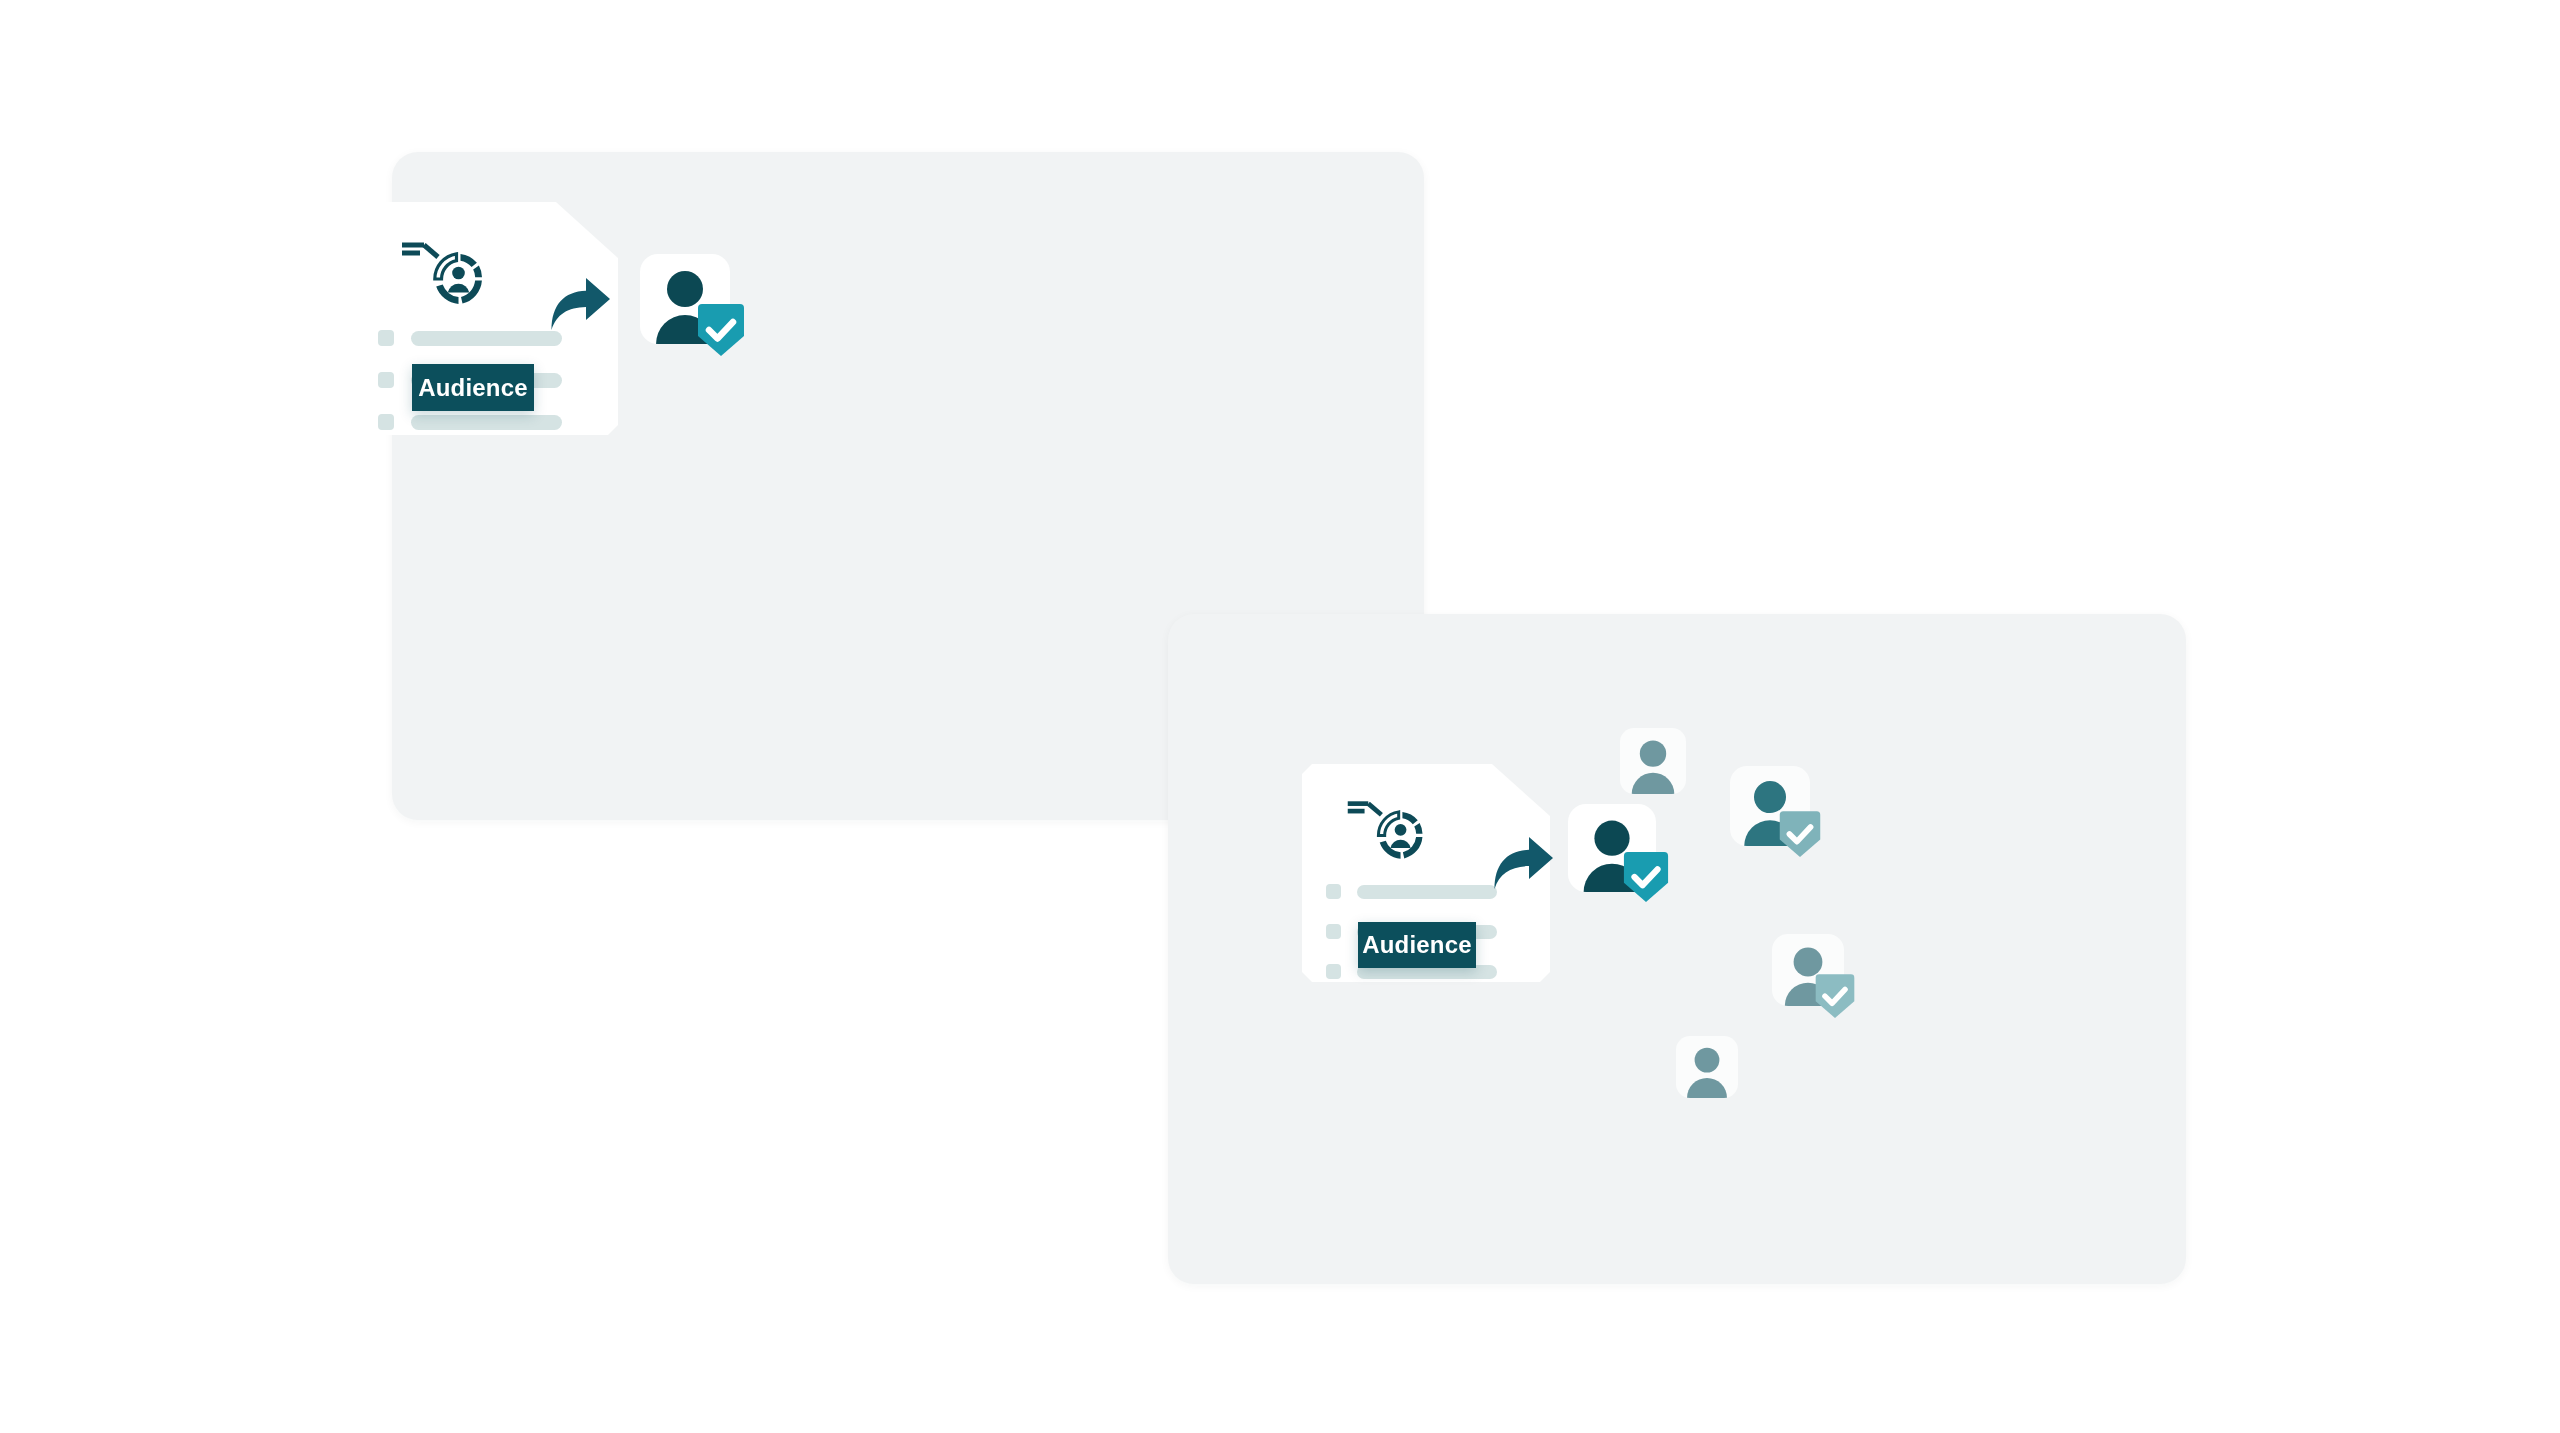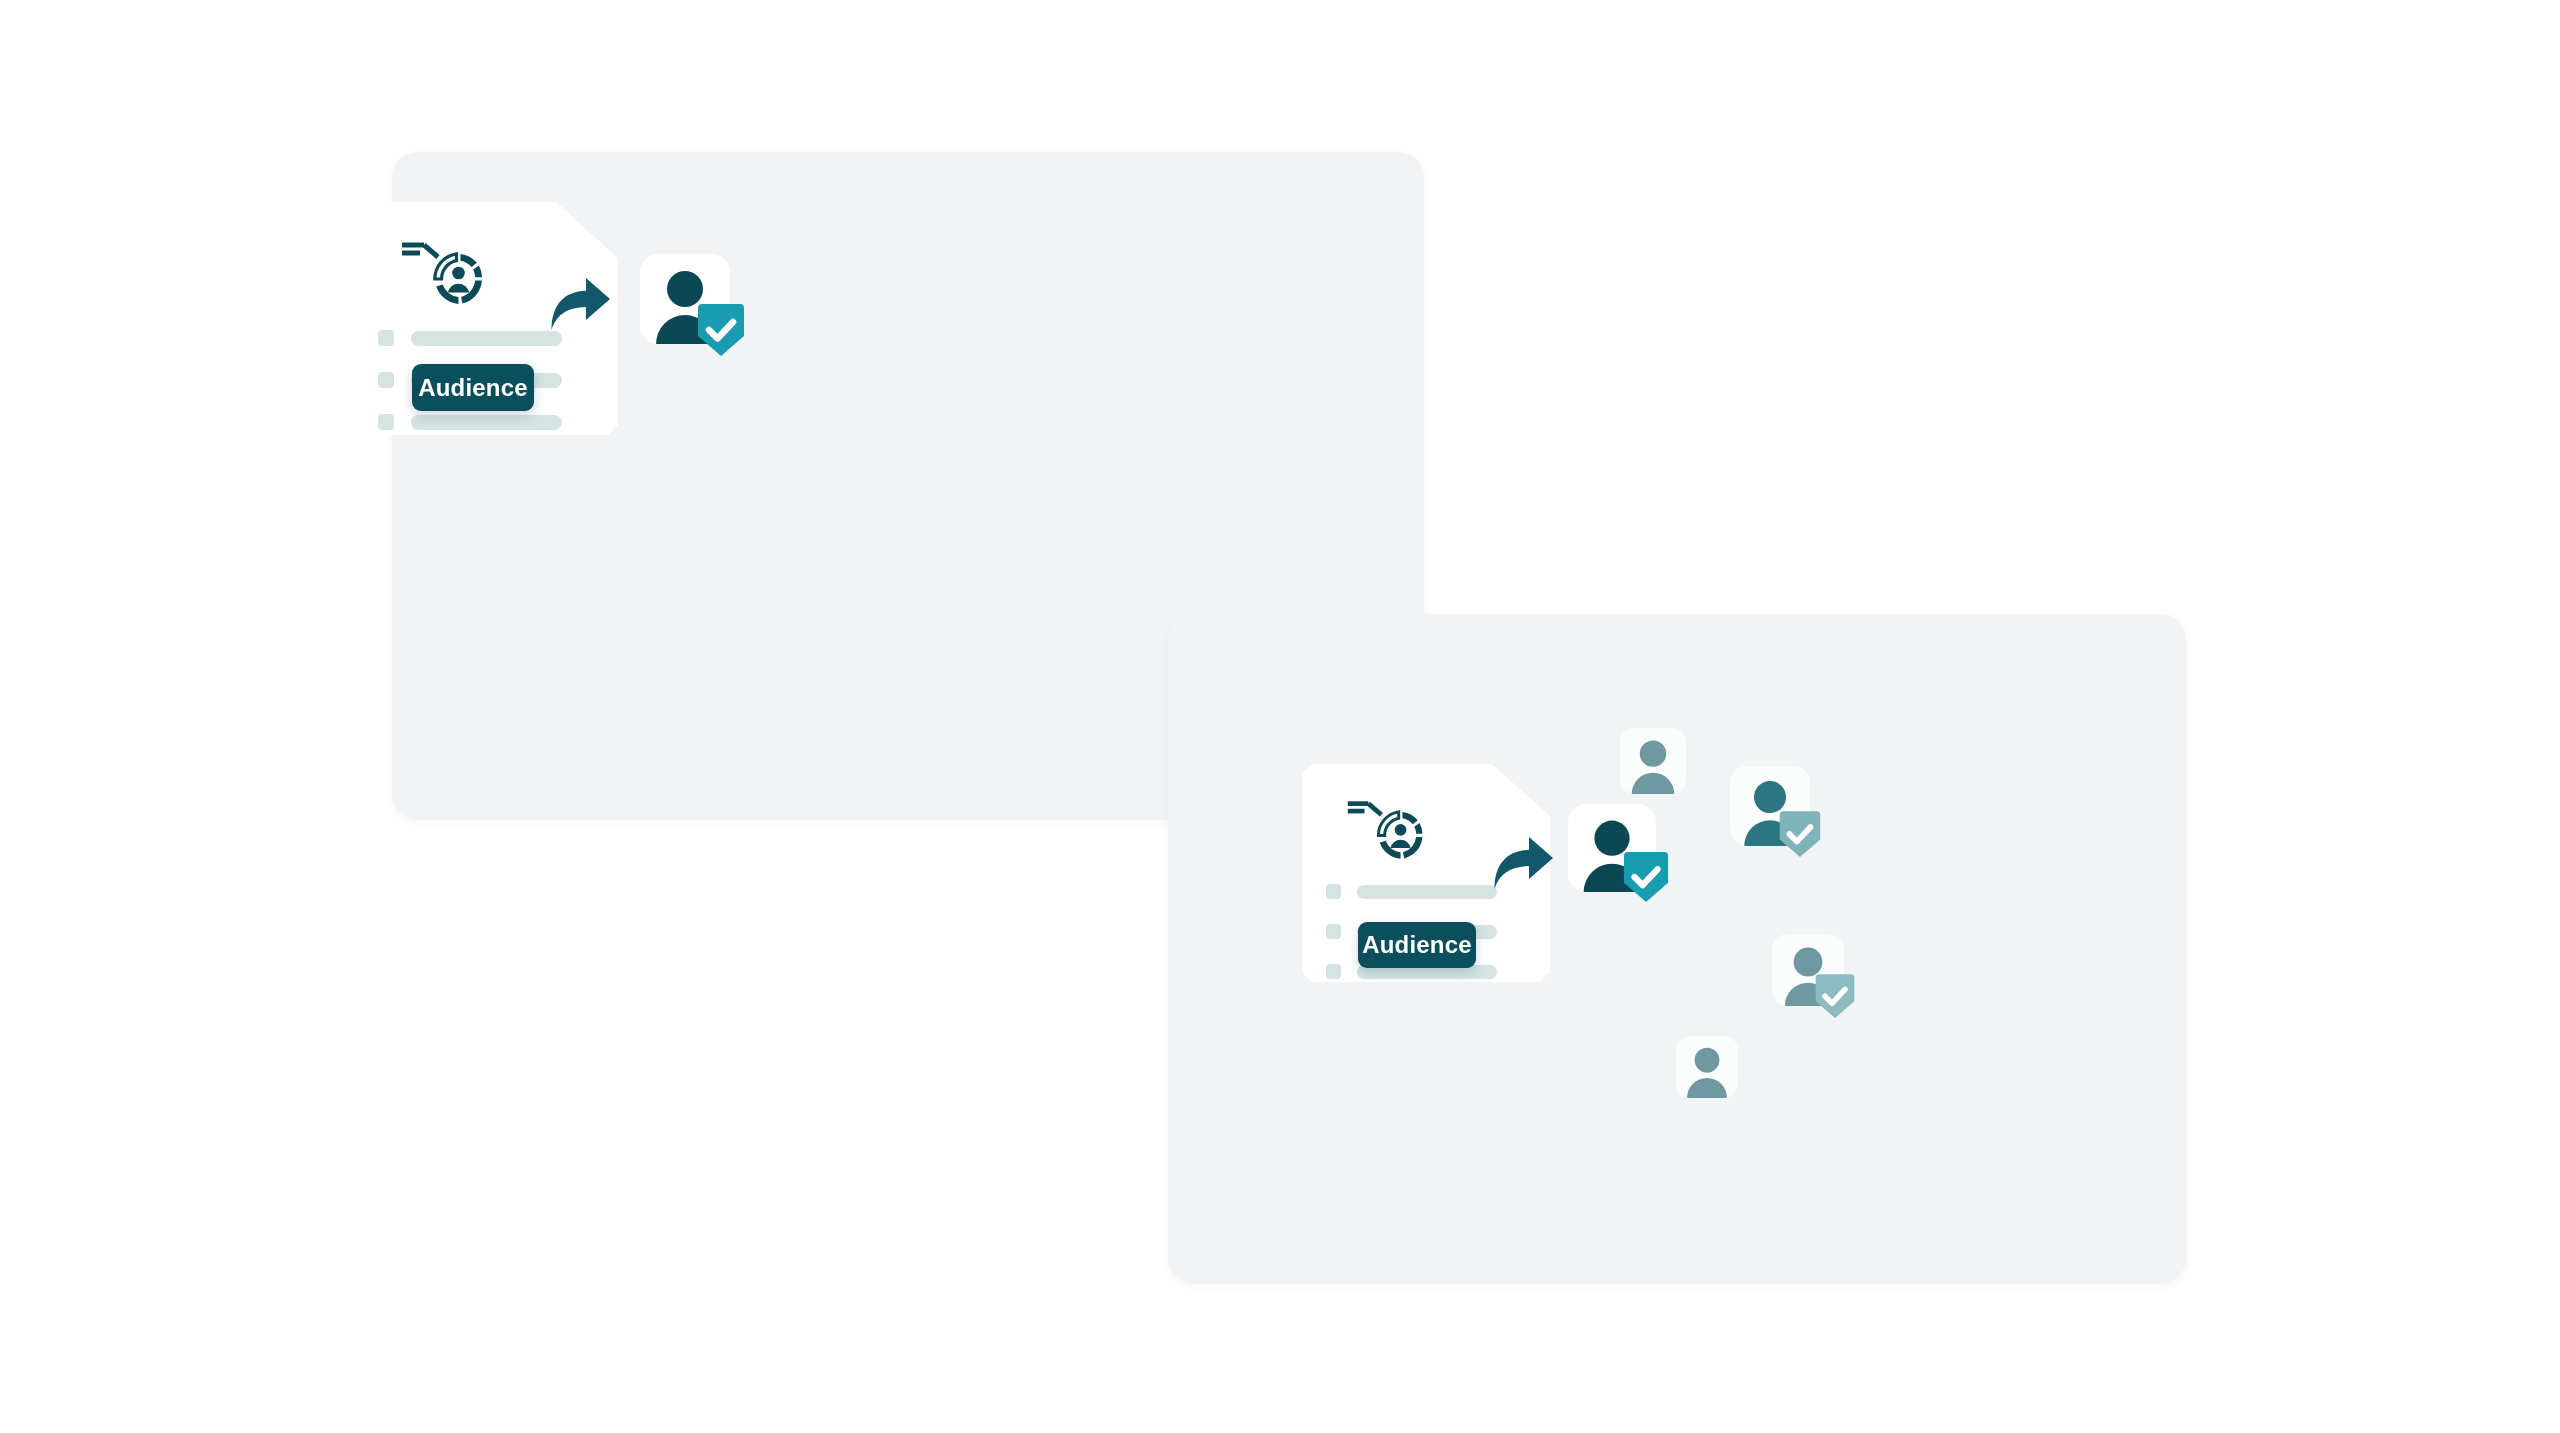--- a/index.html
+++ b/index.html
@@ -77,21 +77,21 @@
     background: #d5e3e3;
     border-radius: 999px;
     flex: 0 0 auto;
   }
 
   
   .audience-badge {
     position: absolute;
     background: #0c4f5c;
     color: #ffffff;
-    border-radius: 9px;
+    border-radius: 0;
     display: flex;
     align-items: center;
     justify-content: center;
     font-weight: 700;
     letter-spacing: 0.2px;
     white-space: nowrap;
     box-shadow: 0 4px 12px rgba(12, 79, 92, 0.22);
   }
 
   

